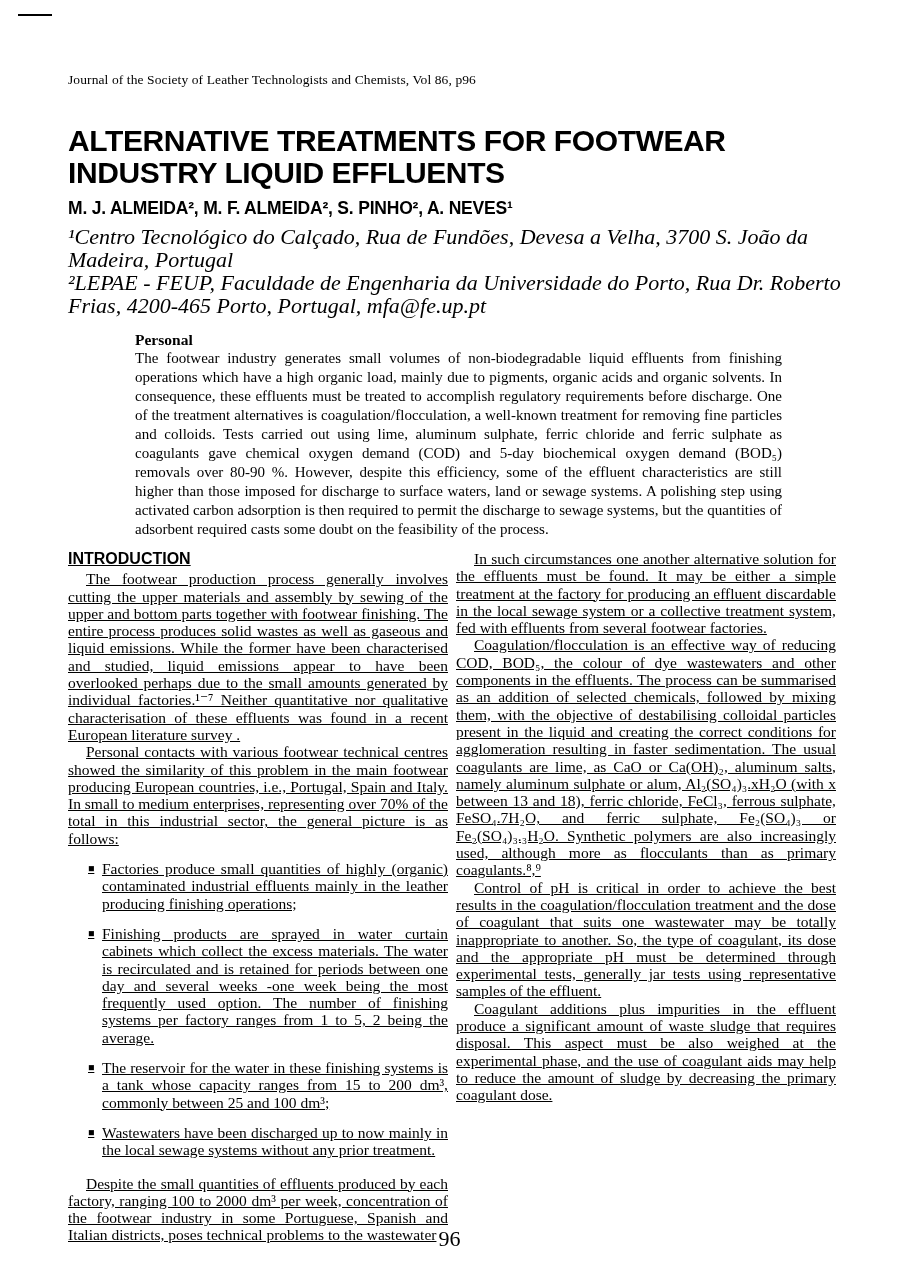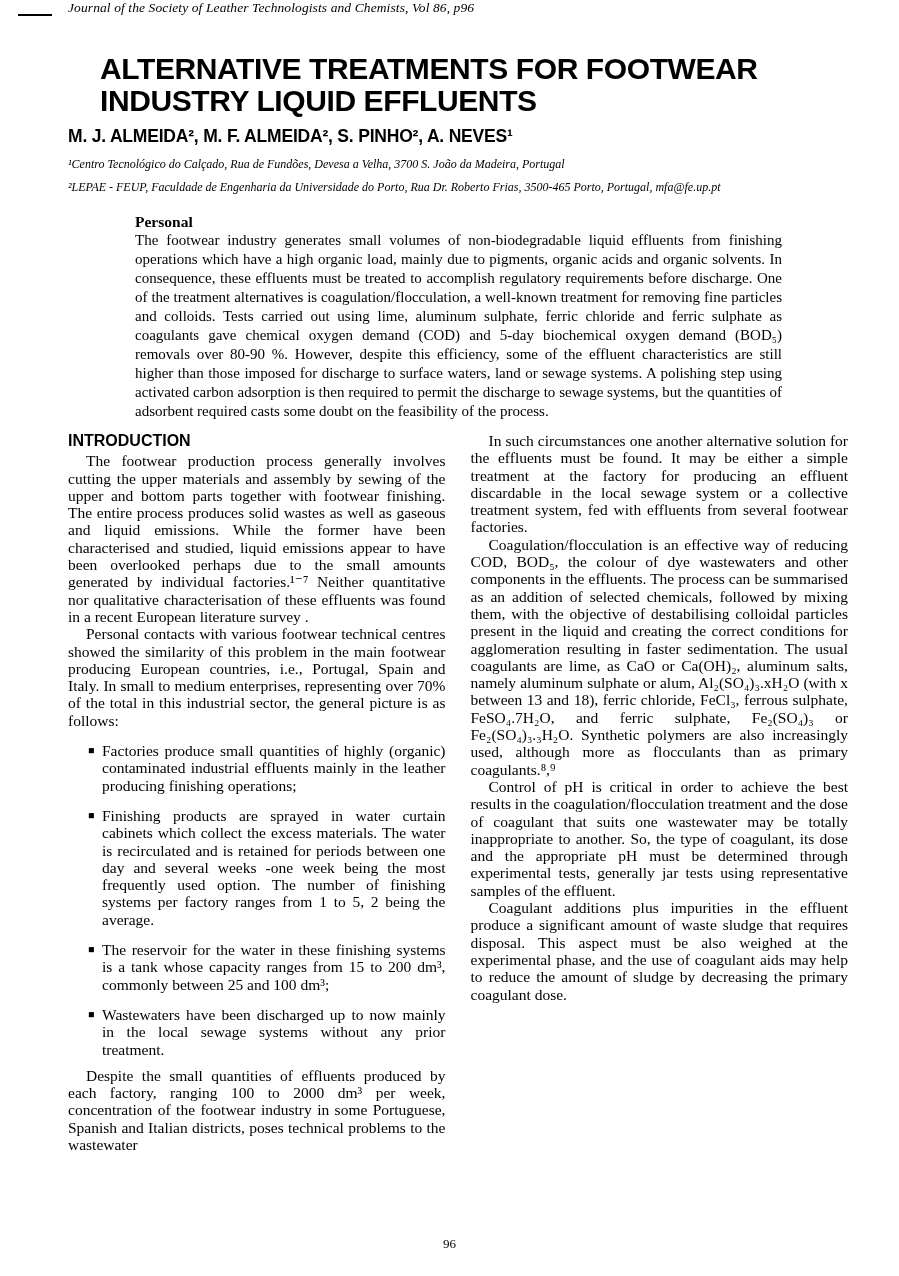--- a/index.html
+++ b/index.html
@@ -17,70 +17,70 @@
     left: 18px; top: 14px;
     width: 34px; height: 2px;
     background: #000;
   }
   .content {
     position: absolute;
     left: 68px; top: 0;
     width: 780px;
   }
   .journal-header {
-    font-style: italic;
+    padding-top: 72px;
     font-size: 13.5px;
     letter-spacing: 0.1px;
   }
   .title-block {
     margin-top: 37px;
     font-family: "Liberation Sans", "DejaVu Sans", sans-serif;
     font-weight: bold;
     font-size: 30px;
     line-height: 32px;
     letter-spacing: -0.4px;
-    margin-left: 32px;
   }
   .title-part { font-style: italic; }
   .text-cursor {
     display: inline-block;
     width: 2px; height: 26px;
     background: #000;
     margin-left: 3px;
     vertical-align: -3px;
   }
   .authors {
     margin-top: 9px;
     font-family: "Liberation Sans", "DejaVu Sans", sans-serif;
     font-weight: bold;
     font-size: 17.5px;
     letter-spacing: -0.2px;
   }
   .affiliations {
     margin-top: 6px;
     font-style: italic;
-    font-size: 12px;
+    font-size: 22px;
     line-height: 23px;
   }
   .summary {
     margin-top: 13px;
     margin-left: 67px;
     width: 647px;
     font-size: 15px;
     line-height: 19px;
   }
   .summary-heading {
     font-weight: bold;
     font-size: 15.5px;
   }
   .summary-body { text-align: justify; }
   .columns {
     margin-top: 11px;
     display: flex;
-    gap: 25px;
+    gap: 8px;
+    text-decoration: underline;
   }
   .col {
     width: 380px;
     font-size: 15.5px;
     line-height: 17.3px;
     text-align: justify;
   }
   .section-heading {
     font-family: "Liberation Sans", "DejaVu Sans", sans-serif;
     font-weight: bold;
@@ -94,27 +94,27 @@
     margin-top: 13px;
     margin-left: 20px;
     display: flex;
   }
   .bullet-glyph {
     flex: 0 0 14px;
     font-size: 10.5px;
     line-height: 17.3px;
   }
   .bullet-text { flex: 1; text-align: justify; }
-  .closing { margin-top: 9px; }
+  .closing { margin-top: 16px; }
   .page-number {
     position: absolute;
     left: 0; right: 0;
     bottom: 24px;
     text-align: center;
-    font-size: 13px;
+    font-size: 22px;
   }
 </style>
 </head>
 <body>
 
 <div class="page">
   <div class="scan-mark"></div>
 
   <div class="content">
 
@@ -122,21 +122,21 @@
 
     <div class="title-block">
       <div>ALTERNATIVE TREATMENTS FOR FOOTWEAR</div>
       <div>INDUSTRY LIQUID EFFLUENTS</div>
     </div>
 
     <div class="authors">M. J. ALMEIDA², M. F. ALMEIDA², S. PINHO², A. NEVES¹</div>
 
     <div class="affiliations">
       <div>¹Centro Tecnológico do Calçado, Rua de Fundões, Devesa a Velha, 3700 S. João da Madeira, Portugal</div>
-      <div>²LEPAE - FEUP, Faculdade de Engenharia da Universidade do Porto, Rua Dr. Roberto Frias, 3500-465 Porto, Portugal, mfa@fe.up.pt</div>
+      <div>²LEPAE - FEUP, Faculdade de Engenharia da Universidade do Porto, Rua Dr. Roberto Frias, 4200-465 Porto, Portugal, mfa@fe.up.pt</div>
     </div>
 
     <div class="summary">
       <div class="summary-heading">Personal</div>
       <div class="summary-body">The footwear industry generates small volumes of non-biodegradable liquid effluents from finishing operations which have a high organic load, mainly due to pigments, organic acids and organic solvents. In consequence, these effluents must be treated to accomplish regulatory requirements before discharge. One of the treatment alternatives is coagulation/flocculation, a well-known treatment for removing fine particles and colloids. Tests carried out using lime, aluminum sulphate, ferric chloride and ferric sulphate as coagulants gave chemical oxygen demand (COD) and 5-day biochemical oxygen demand (BOD₅) removals over 80-90 %. However, despite this efficiency, some of the effluent characteristics are still higher than those imposed for discharge to surface waters, land or sewage systems. A polishing step using activated carbon adsorption is then required to permit the discharge to sewage systems, but the quantities of adsorbent required casts some doubt on the feasibility of the process.</div>
     </div>
 
     <div class="columns">
 
       <div class="col">

